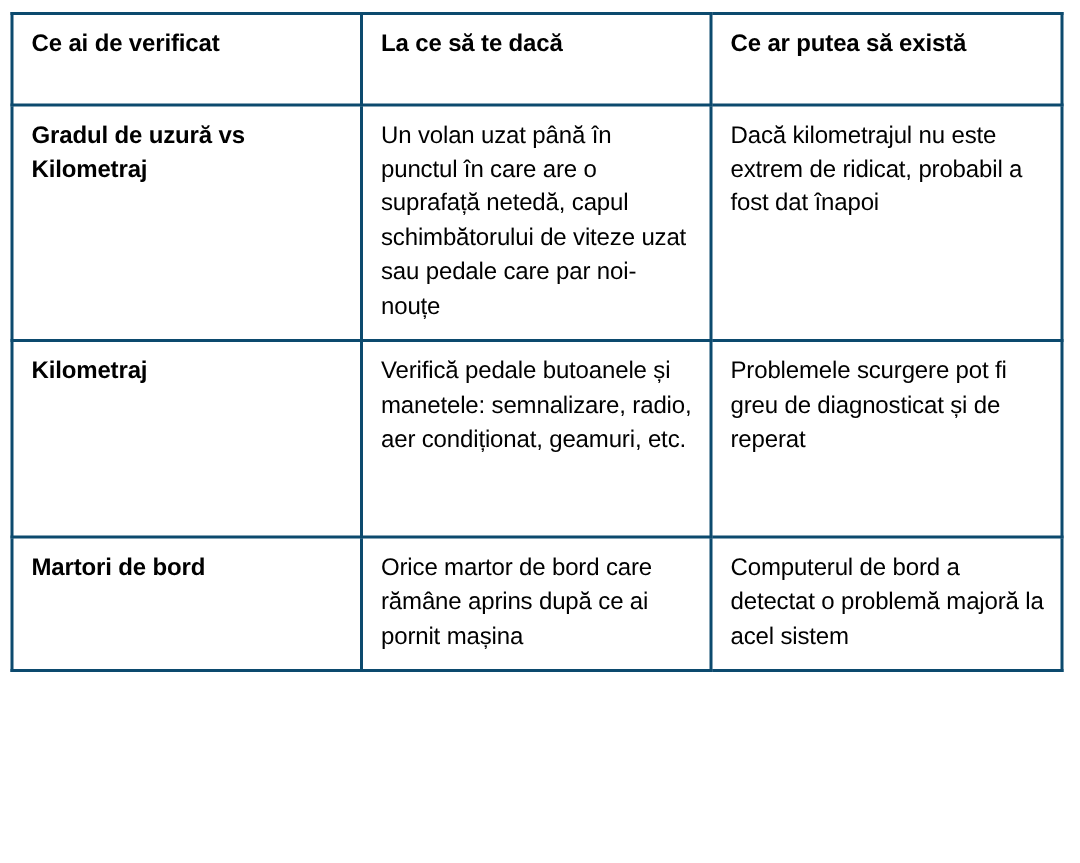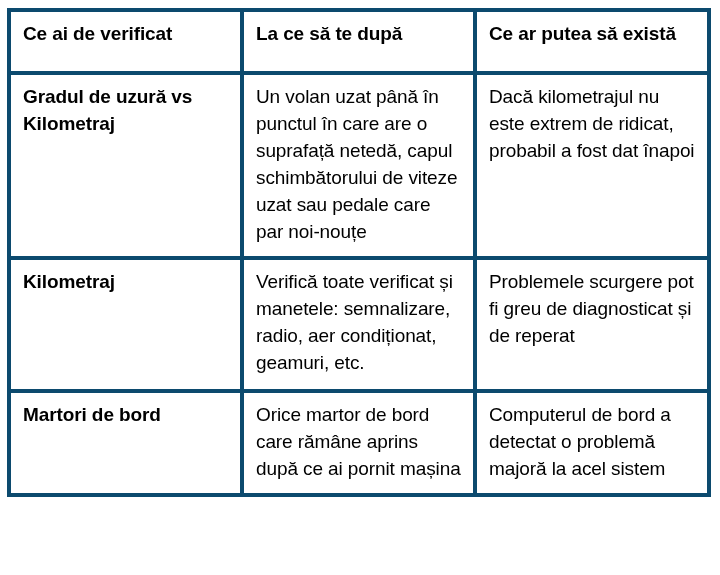--- a/index.html
+++ b/index.html
@@ -31,25 +31,25 @@
     table-layout: fixed;
     width: 700px;
     background: #ffffff;
   }
   table.inspection-table col.c1 { width: 233px; }
   table.inspection-table col.c2 { width: 233px; }
   table.inspection-table col.c3 { width: 234px; }
 
   table.inspection-table th,
   table.inspection-table td {
-    border: 4px solid #0c4a6e;
+    border: 2px solid #0c4a6e;
     vertical-align: top;
     text-align: left;
     padding: 9px 11px 10px 12px;
-    font-size: 19px;
+    font-size: 16px;
     line-height: 1.42;
     letter-spacing: -0.1px;
     word-wrap: break-word;
     overflow-wrap: break-word;
   }
   table.inspection-table thead th {
     font-weight: bold;
     height: 40px;
   }
   table.inspection-table td.key-cell {
@@ -71,33 +71,33 @@
   <div class="table-wrap">
     <table class="inspection-table">
       <colgroup>
         <col class="c1">
         <col class="c2">
         <col class="c3">
       </colgroup>
       <thead>
         <tr>
           <th>Ce ai de verificat</th>
-          <th>La ce să te după</th>
+          <th>La ce să te dacă</th>
           <th>Ce ar putea să există</th>
         </tr>
       </thead>
       <tbody>
         <tr class="row-1">
           <td class="key-cell">Gradul de uzură vs Kilometraj</td>
           <td class="body-cell">Un volan uzat până în punctul în care are o suprafață netedă, capul schimbătorului de viteze uzat sau pedale care par noi-nouțe</td>
           <td class="body-cell">Dacă kilometrajul nu este extrem de ridicat, probabil a fost dat înapoi</td>
         </tr>
         <tr class="row-3">
           <td class="key-cell">Kilometraj</td>
-          <td class="body-cell">Verifică toate verificat și manetele: semnalizare, radio, aer condiționat, geamuri, etc.</td>
+          <td class="body-cell">Verifică pedale butoanele și manetele: semnalizare, radio, aer condiționat, geamuri, etc.</td>
           <td class="body-cell">Problemele scurgere pot fi greu de diagnosticat și de reperat</td>
         </tr>
         <tr class="row-4">
           <td class="key-cell">Martori de bord</td>
           <td class="body-cell">Orice martor de bord care rămâne aprins după ce ai pornit mașina</td>
           <td class="body-cell">Computerul de bord a detectat o problemă majoră la acel sistem</td>
         </tr>
       </tbody>
     </table>
   </div>

